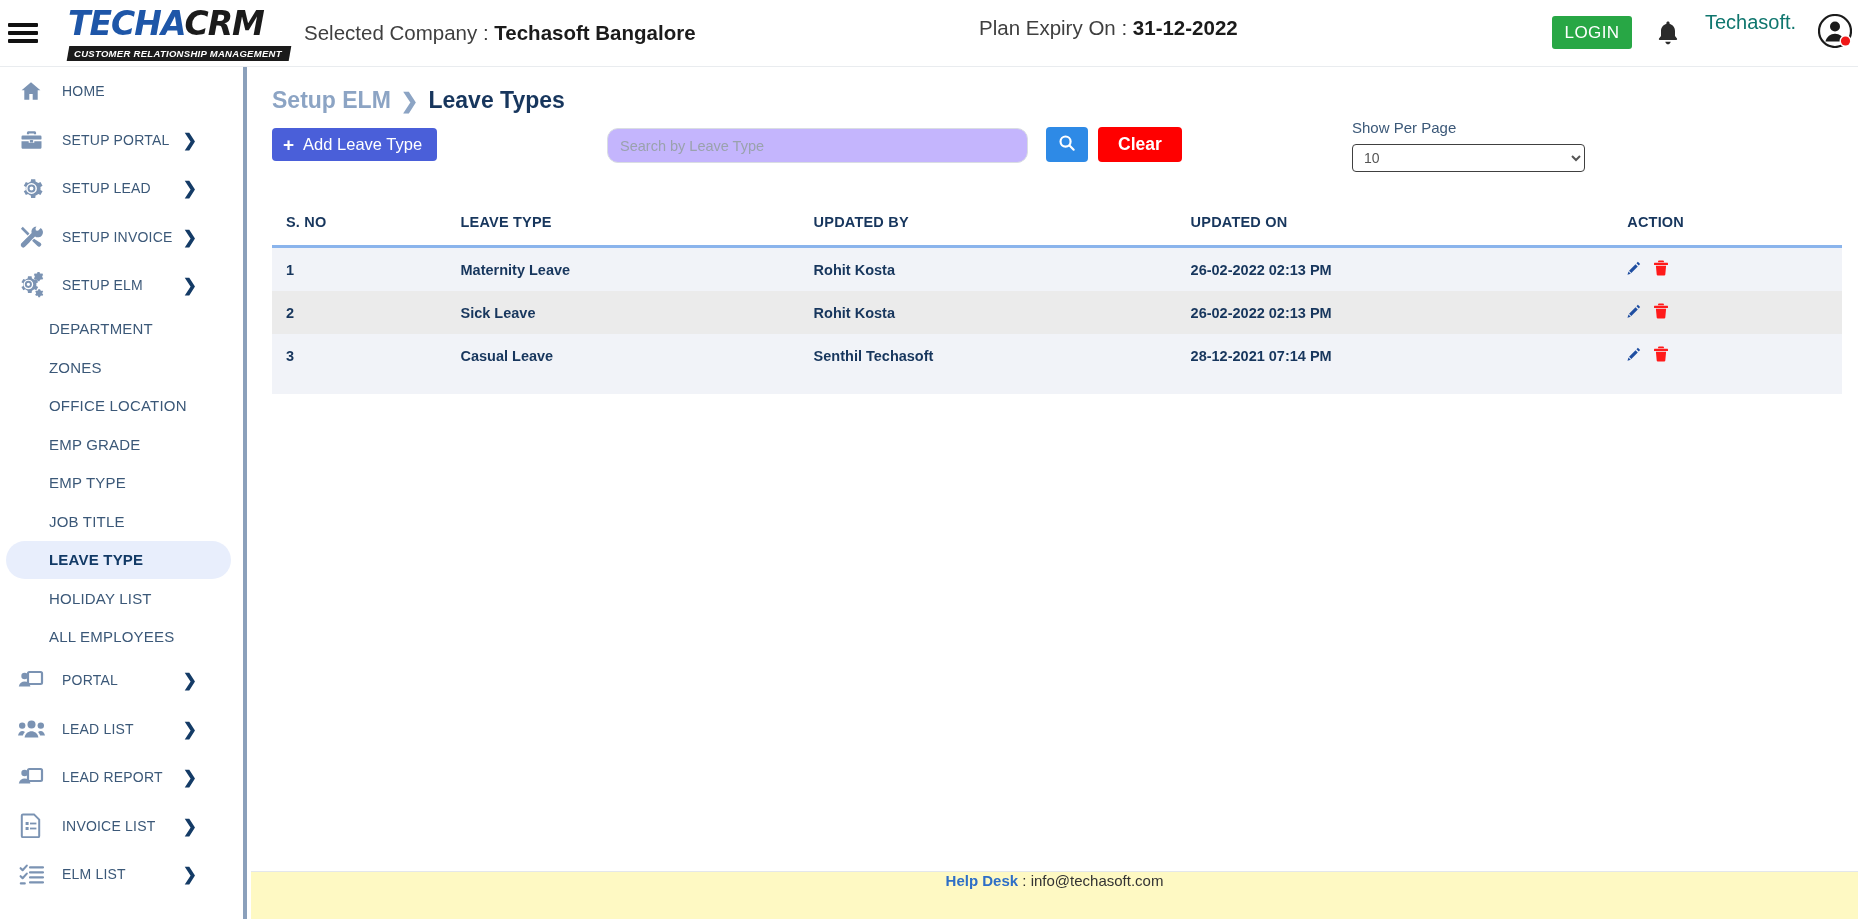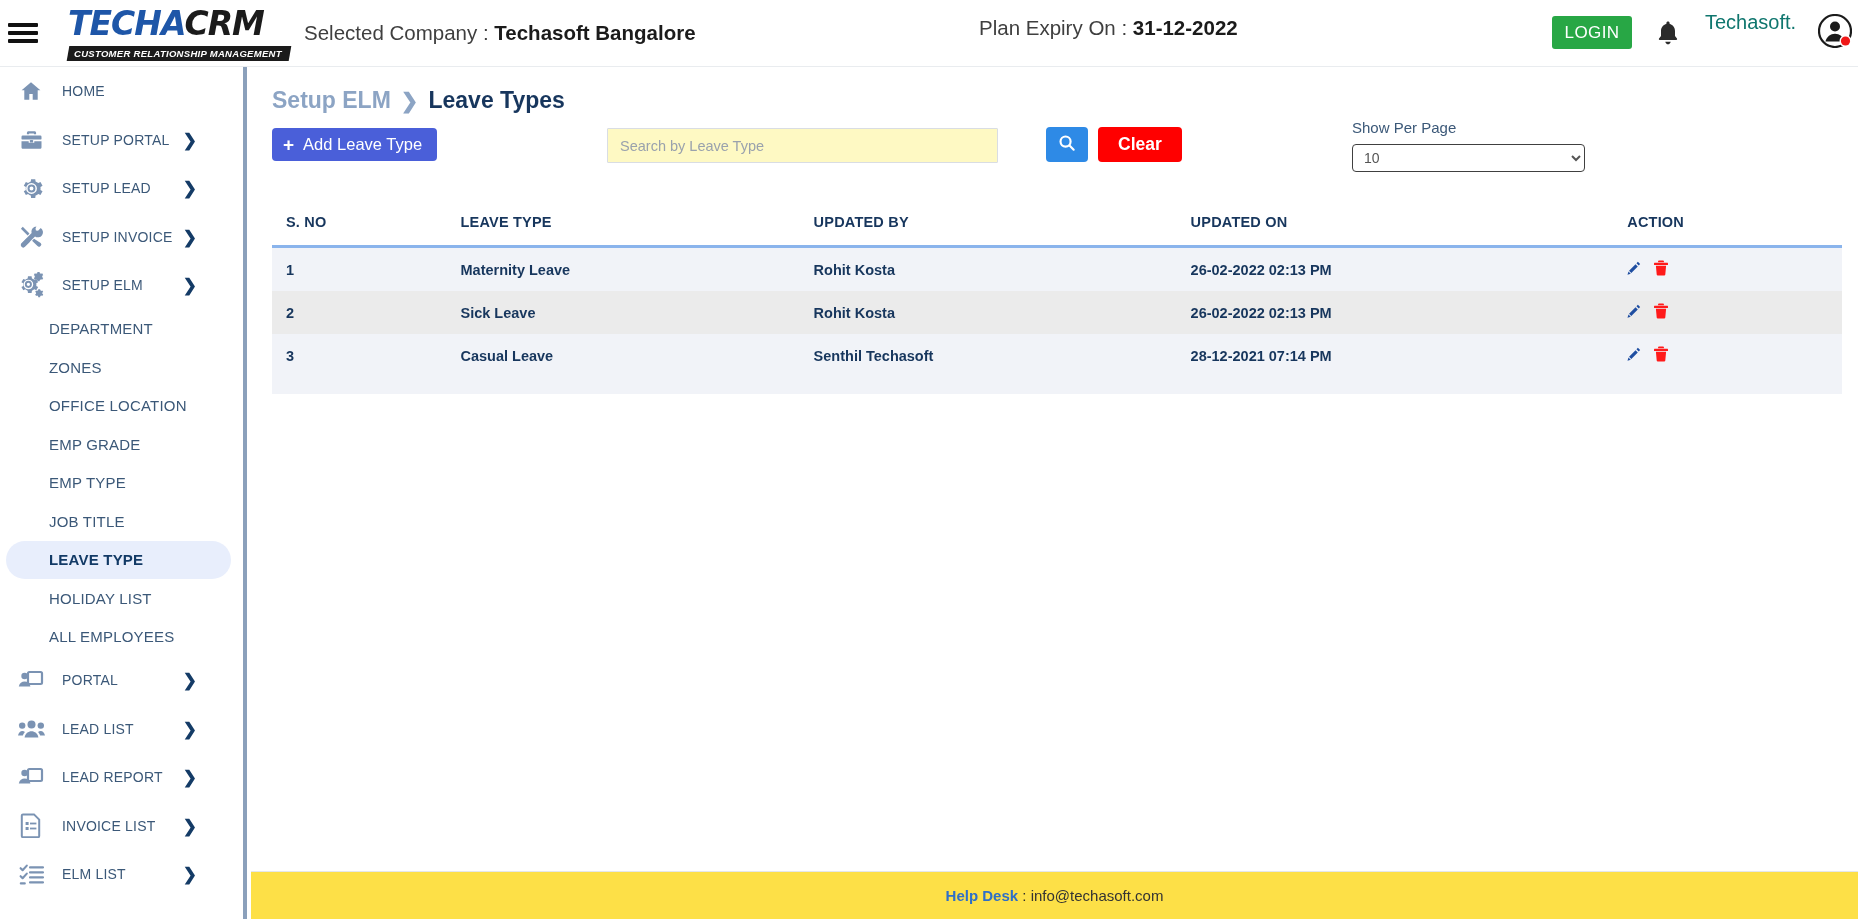--- a/index.html
+++ b/index.html
@@ -159,28 +159,28 @@
     background: #4a5fd9; color: #fff;
     border: none; border-radius: 4px;
     font-size: 16.5px; font-family: "Liberation Sans", sans-serif;
     display: flex; align-items: center; gap: 9px;
     cursor: pointer;
   }
   .add-btn .plus { font-size: 19px; font-weight: 700; line-height: 1; }
 
   .search-box {
     position: absolute; left: 356px; top: 0;
-    width: 391px; height: 35px;
+    width: 421px; height: 35px;
     border: 1px solid #d9dde3;
-    border-radius: 1px;
+    border-radius: 11px;
     padding: 0 12px;
     font-size: 14.5px;
     color: #444;
     font-family: "Liberation Sans", sans-serif;
-    background: #fef9c3;
+    background: #c4b5fd;
     outline: none;
   }
   .search-box::placeholder { color: #9aa2ad; }
 
   .search-btn {
     position: absolute; left: 795px; top: -1px;
     width: 42px; height: 35px;
     background: #2e8ae6; border: none; border-radius: 4px;
     cursor: pointer;
     display: flex; align-items: center; justify-content: center;
@@ -235,22 +235,22 @@
   .table-footbar { height: 17px; background: #f1f3f8; margin: 0 16px 0 21px; }
 
   .action-cell { display: flex; align-items: center; gap: 12px; }
   .icon-btn { cursor: pointer; display: inline-flex; }
 
   
   .footer {
     position: absolute; left: 251px; bottom: 0;
     width: 1607px; height: 48px;
     border-top: 1px solid #e4e7eb;
-    display: flex; align-items: center; justify-content: center;
-    background: #fde047;
+    display: flex; justify-content: center;
+    background: #fef9c3;
   }
   .footer-text { font-size: 15px; color: #2c2c2c; }
   .footer-text b { color: #2e6fc7; font-weight: 700; }
   .footer-text .mail { color: #333; }
 </style>
 </head>
 <body>
 
 <div class="topbar">
   <div class="hamburger">

